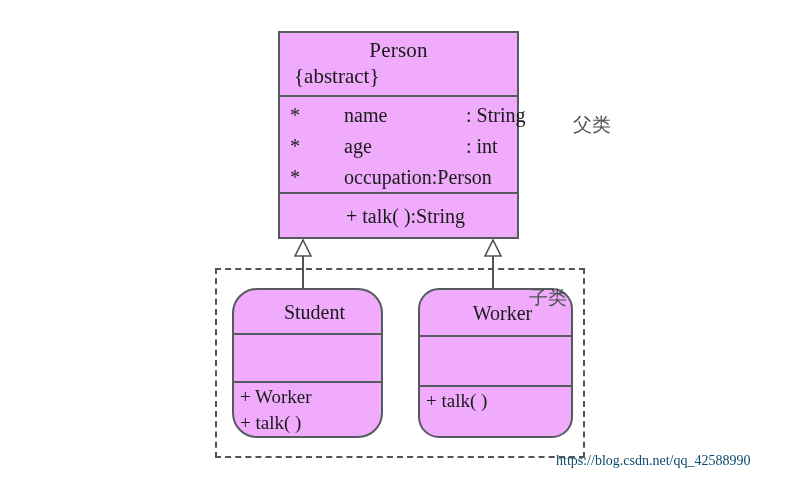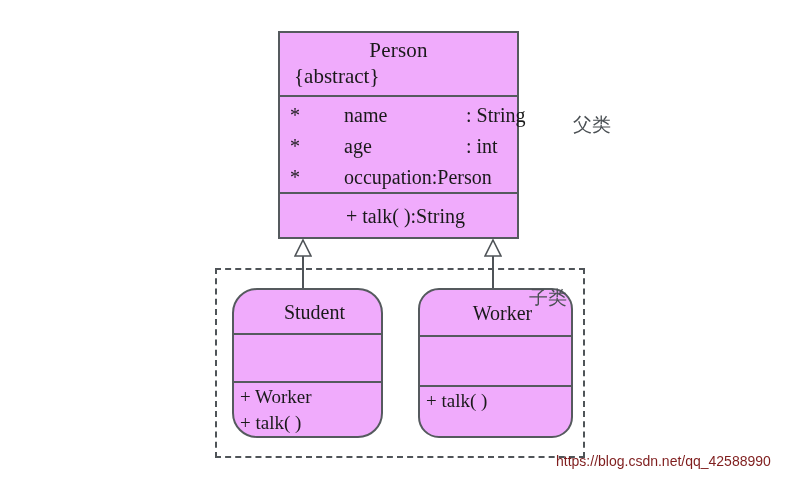--- a/index.html
+++ b/index.html
@@ -173,24 +173,24 @@
     z-index: 4;
   }
   #annotation-parent { left: 529px; top: 112px; margin-left: 44px; }
   #annotation-child  { left: 529px; top: 241px; margin-top: 44px; }
 
   
   #watermark {
     position: absolute;
     left: 556px;
     top: 452px;
-    font-family: Liberation Sans, sans-serif;
+    font-family: Liberation Serif, serif;
     font-size: 14px;
     line-height: 18px;
-    color: #7f1d1d;
+    color: #0c4a6e;
     white-space: nowrap;
     z-index: 5;
   }
 </style>
 </head>
 <body>
 
 <div id="canvas">
 
   <div class="uml-class" id="person-class">

